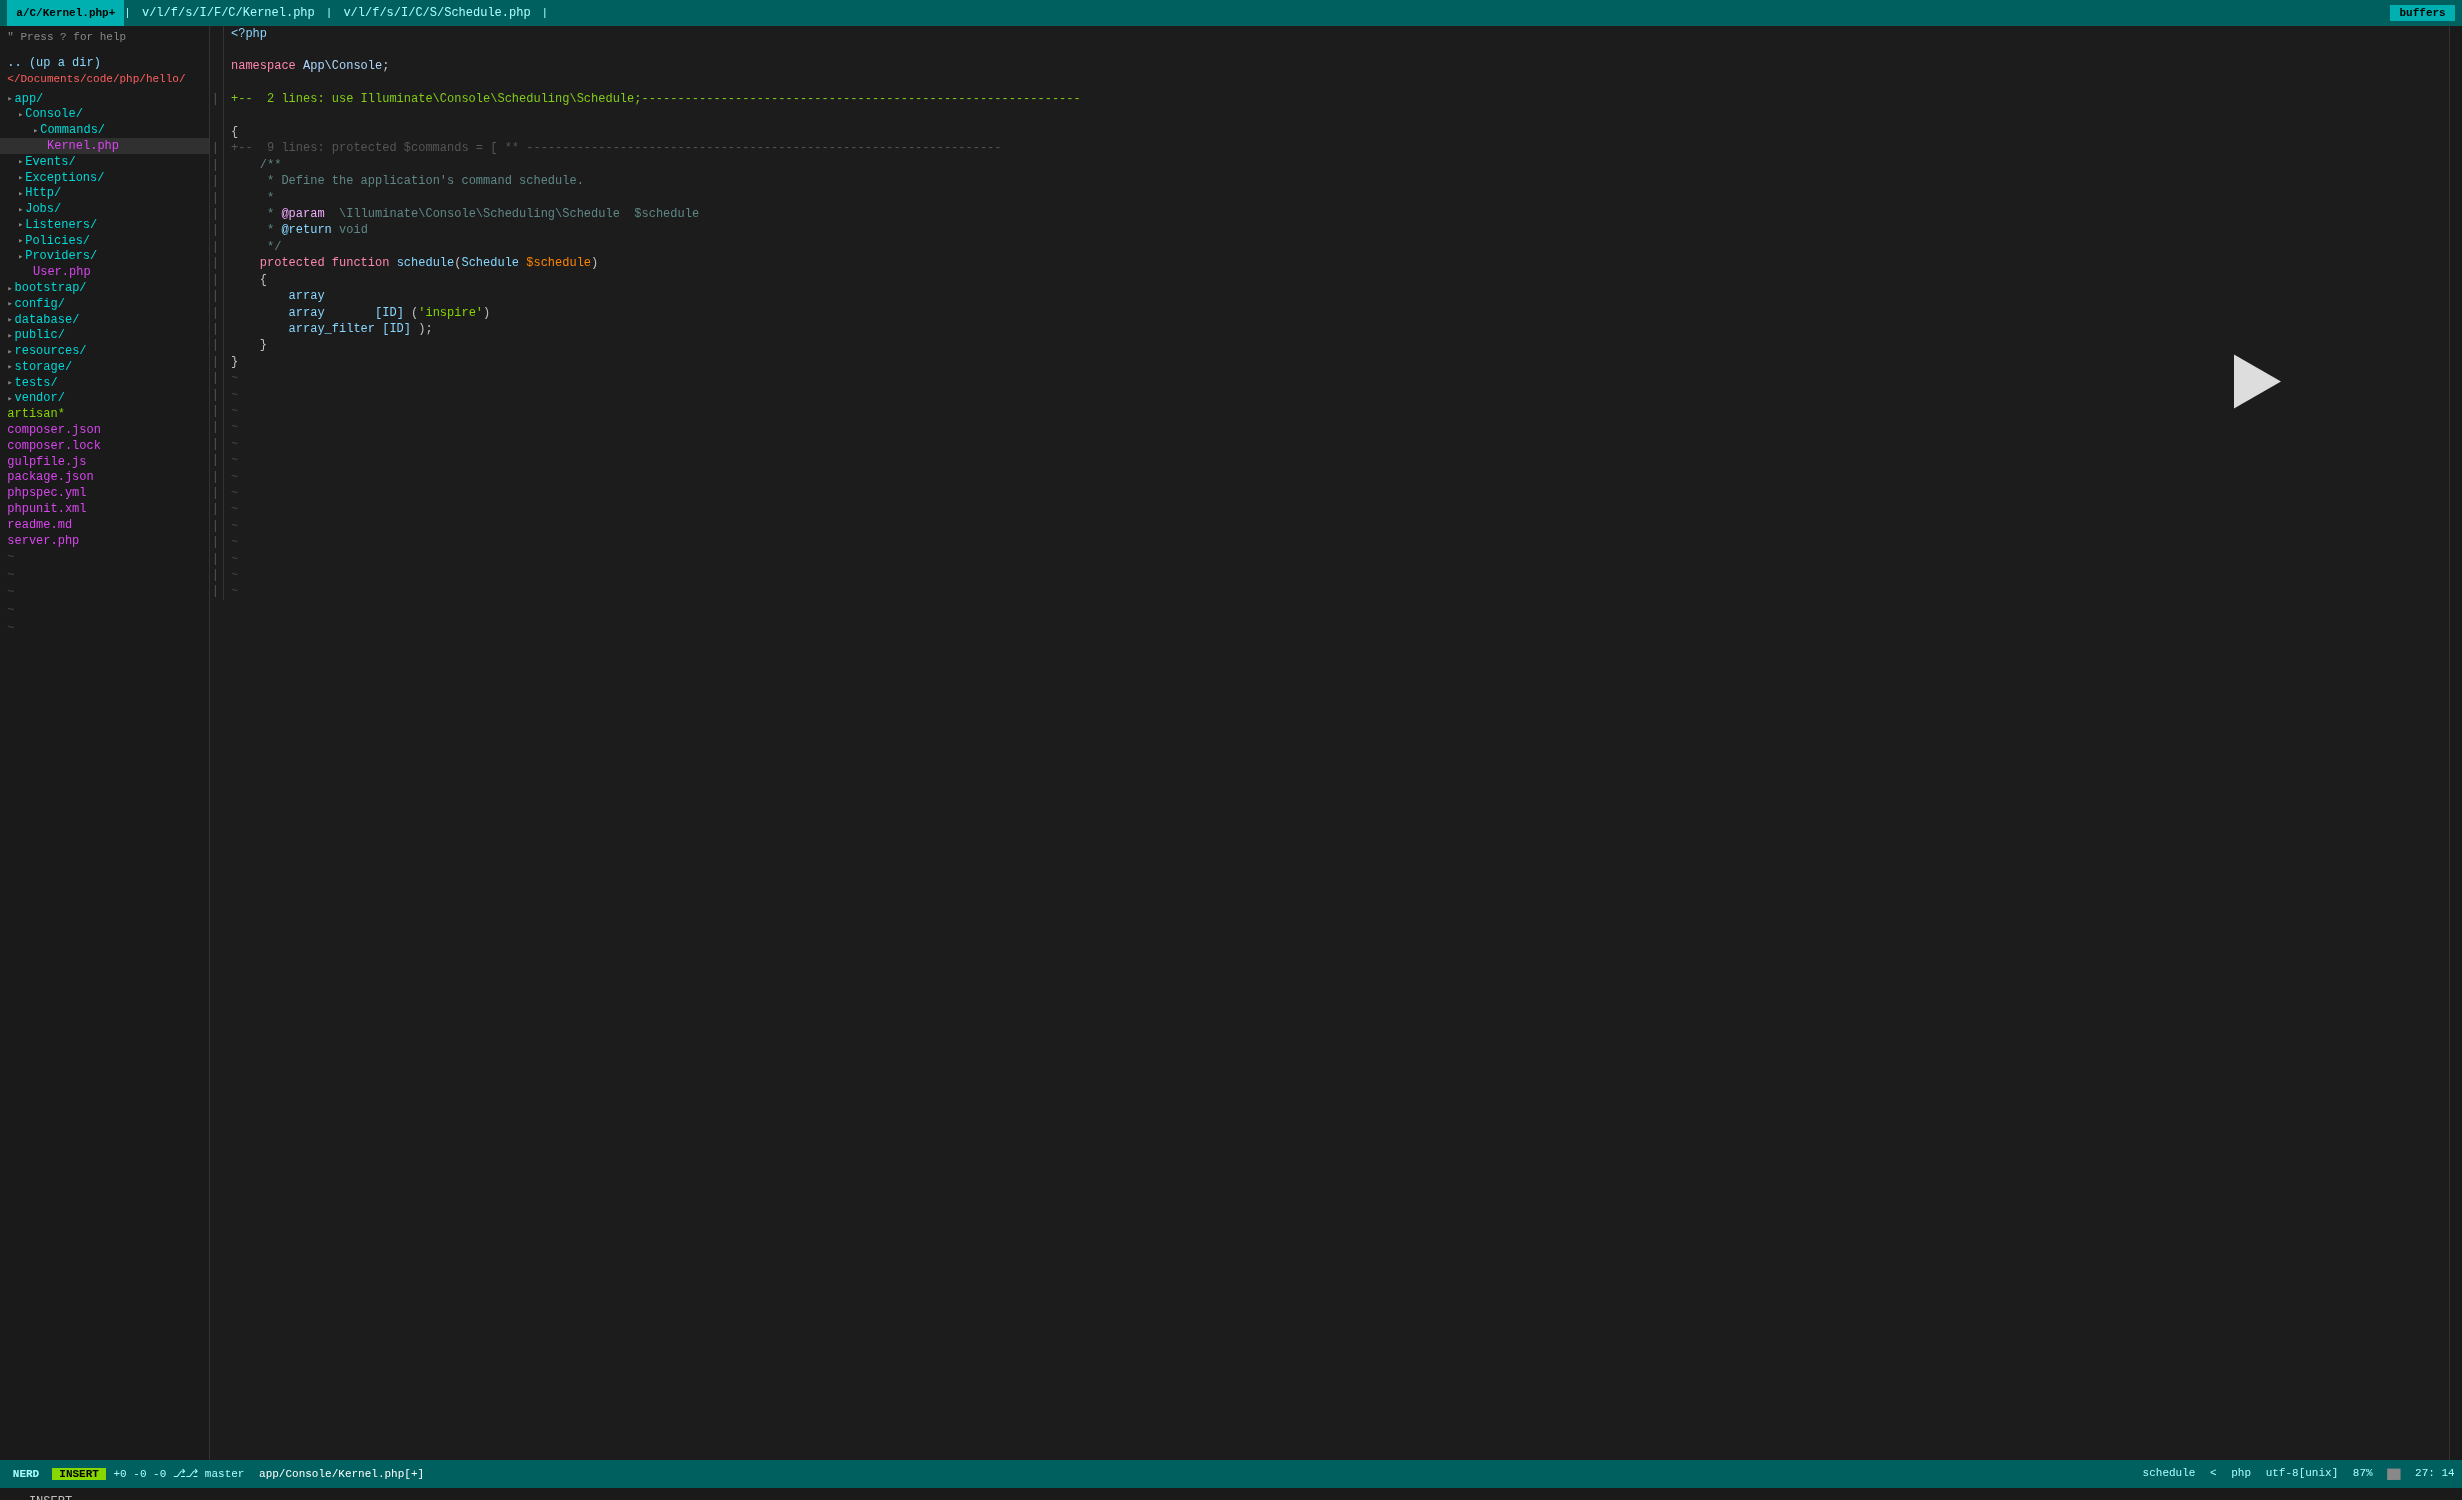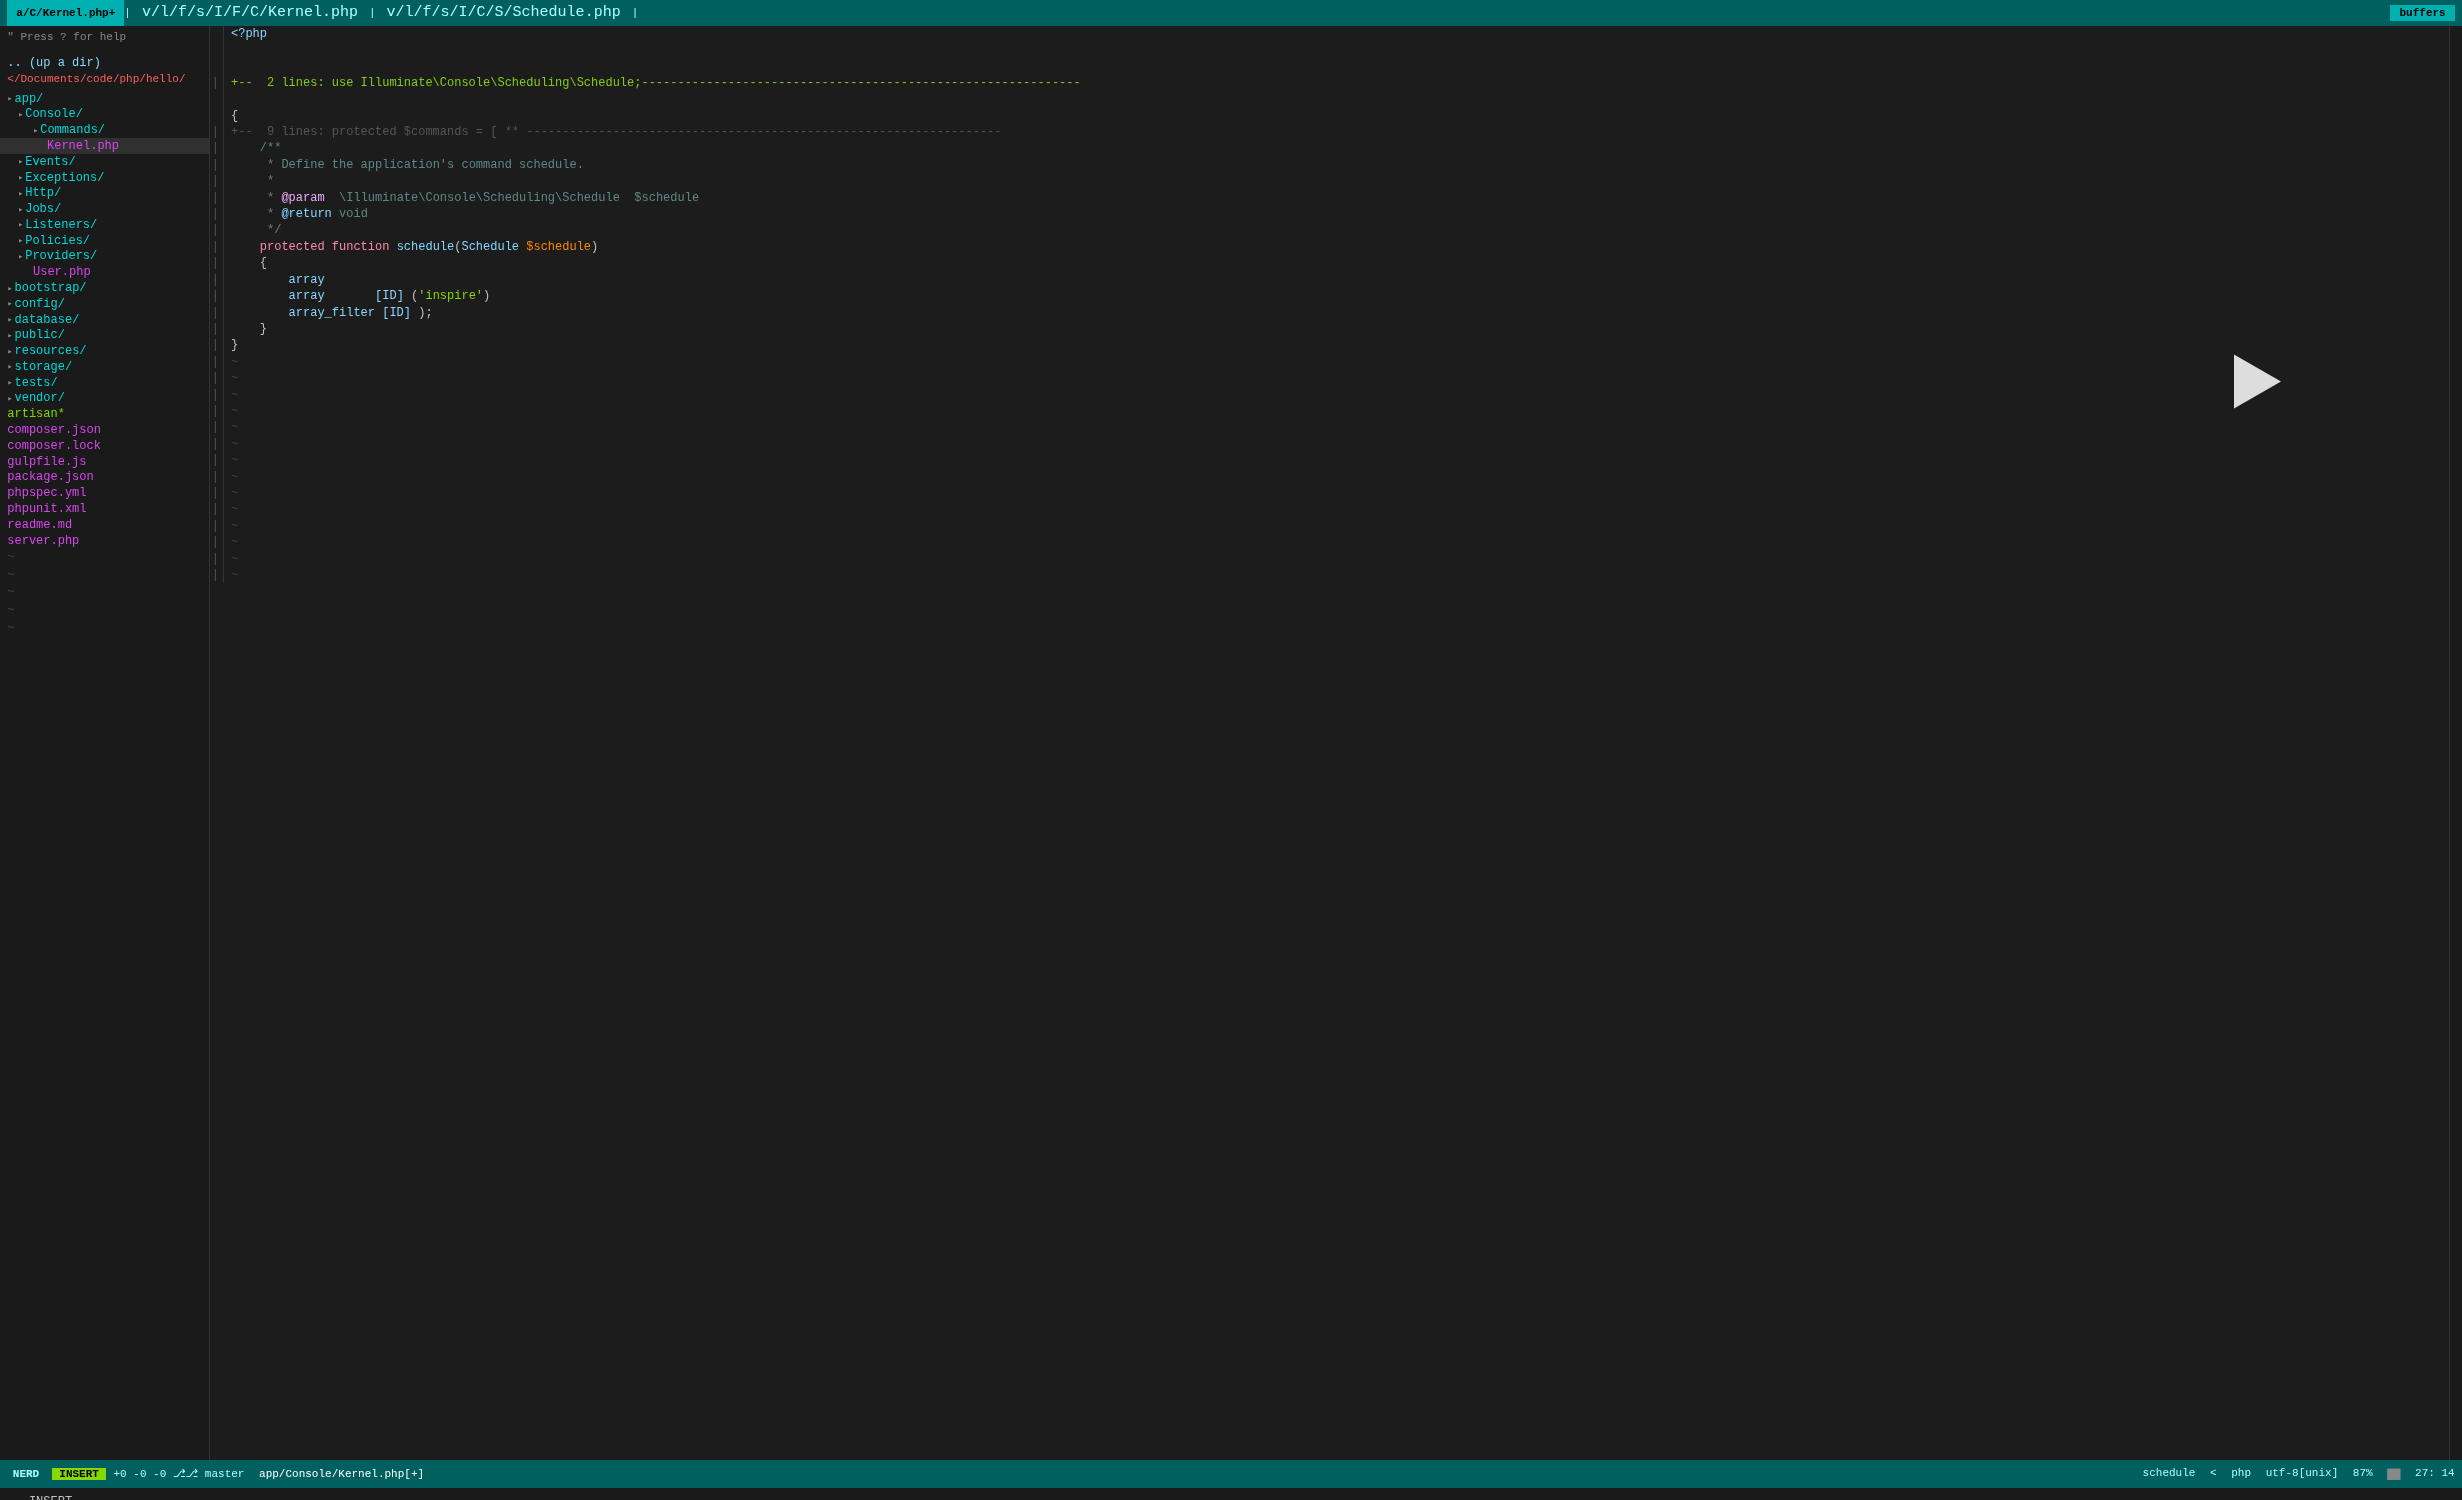--- a/index.html
+++ b/index.html
@@ -25,21 +25,21 @@
       background: #00afaf;
       color: #000;
       padding: 15px 9px;
       font-weight: bold;
       font-size: 11px;
       border-radius: 7px;
     }
     .tab-inactive {
       color: #aaffff;
       padding: 1.8px 11px;
-      font-size: 15px;
+      font-size: 12px;
     }
     .tab-sep {
       color: #aaffff;
       font-size: 11px;
     }
     .buffers-btn {
       margin-left: auto;
       background: #00afaf;
       color: #000;
       padding: 1.8px 9px;
@@ -408,20 +408,24 @@
       <div class="code-line">
         <span class="line-gutter"> </span>
         <span class="line-content"><span class="kw-php">&lt;?php</span></span>
       </div>
 
       <div class="code-line">
         <span class="line-gutter"> </span>
         <span class="line-content"></span>
       </div>
 
+      <div class="code-line">
+        <span class="line-gutter"> </span>
+        <span class="line-content"><span class="kw-namespace">namespace</span> <span class="class-name2">App\Console</span>;</span>
+      </div>
 
       <div class="code-line">
         <span class="line-gutter"> </span>
         <span class="line-content"></span>
       </div>
 
       <div class="code-line">
         <span class="line-gutter">|</span>
         <span class="line-content" style="color:#84cc16;">+--  2 lines: use Illuminate\Console\Scheduling\Schedule;-------------------------------------------------------------</span>
       </div>

